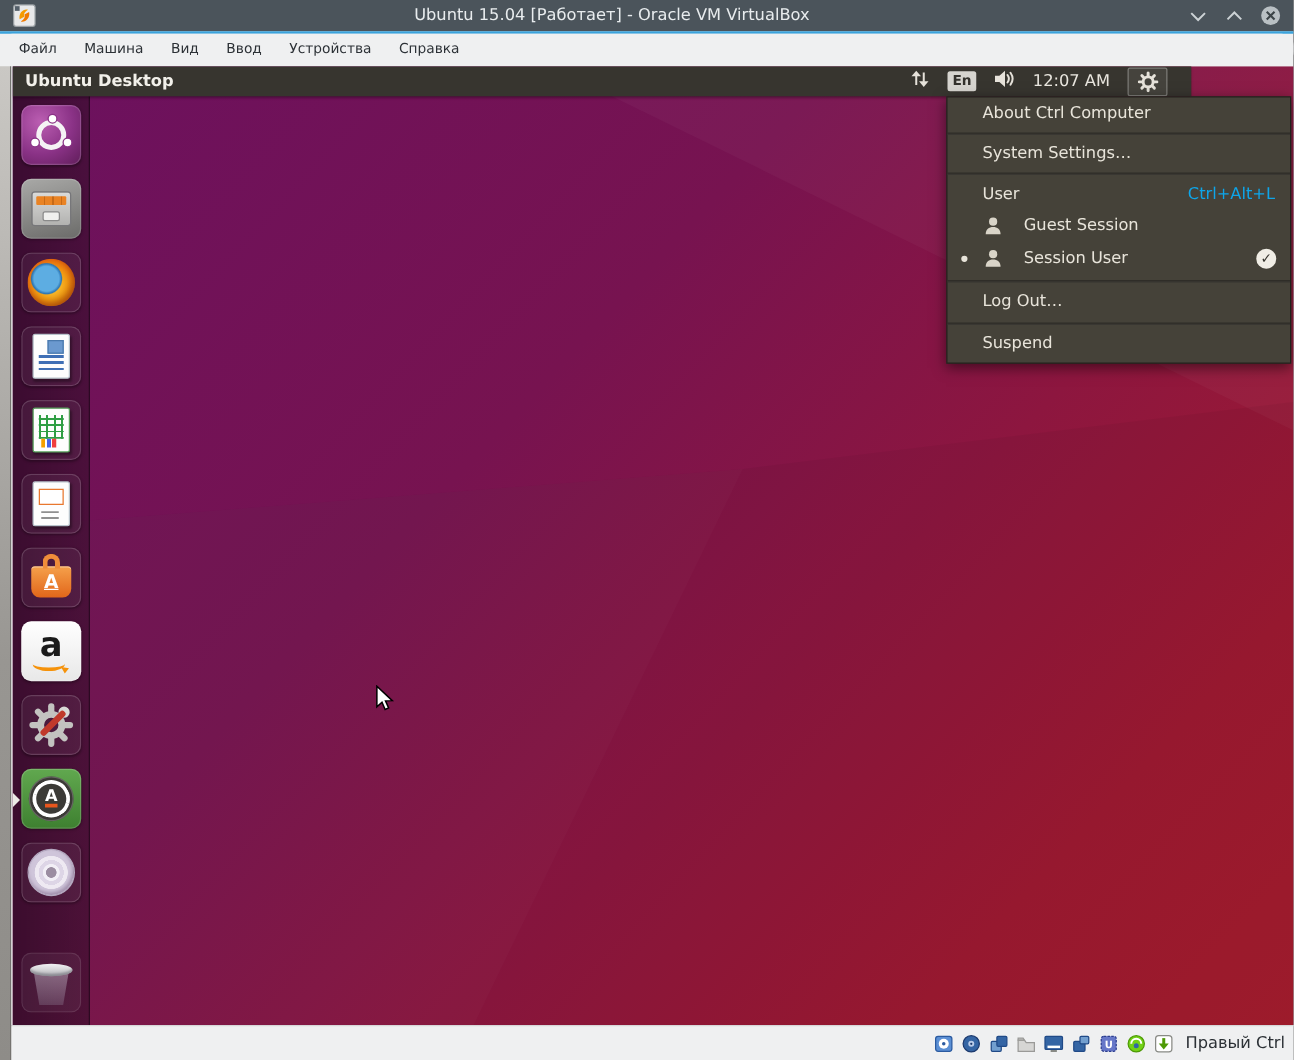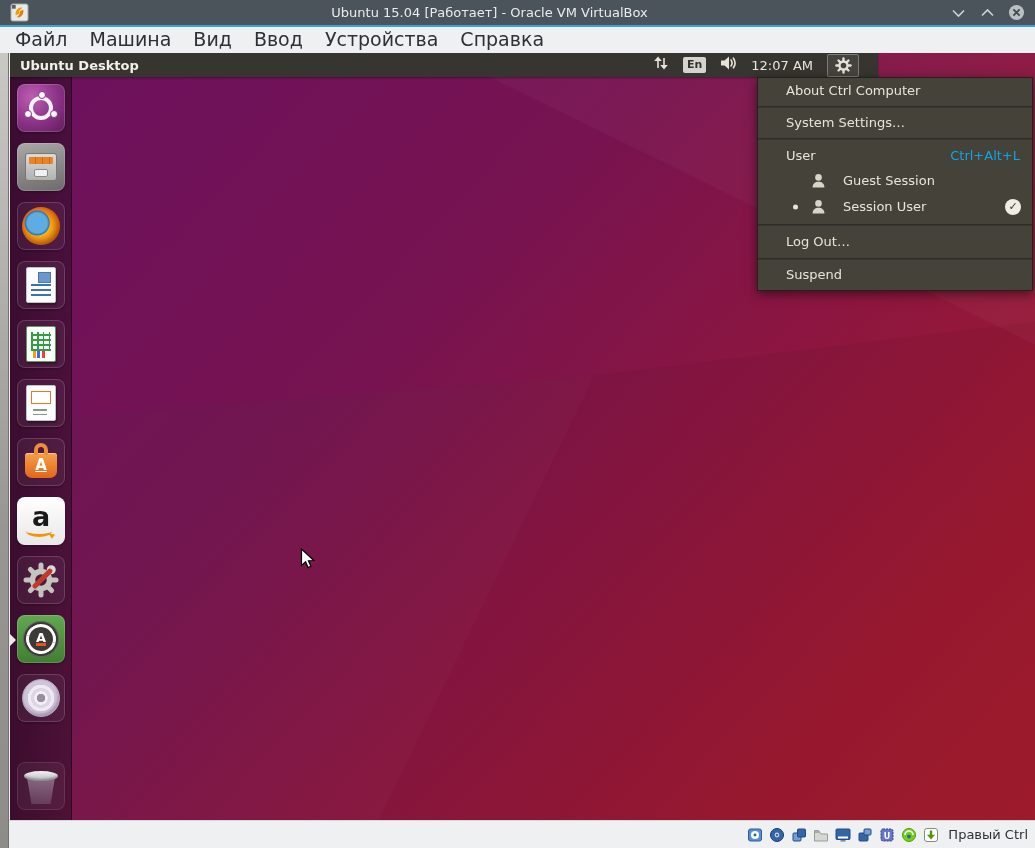--- a/index.html
+++ b/index.html
@@ -8,38 +8,38 @@
 
   
   .titlebar{position:absolute;left:0;top:0;width:1035px;height:25px;background:#4b545b;
     display:flex;align-items:center;color:#e8ecee;font-size:13px;}
   .titlebar .appicon{margin-left:10px;width:19px;height:19px;flex:0 0 auto;}
   .titlebar .title{flex:1;text-align:center;white-space:nowrap;overflow:hidden;}
   .controls{display:flex;align-items:center;gap:12px;padding-right:10px;}
   .ctl{width:17px;height:17px;display:flex;align-items:center;justify-content:center;cursor:default;}
   .accent{position:absolute;left:0;top:25px;width:1035px;height:2px;background:#3ba3dc;}
   .menubar{position:absolute;left:0;top:27px;width:1035px;height:24px;background:#eff0f1;
-    display:flex;align-items:center;font-size:19px;color:#2c3136;padding-left:4px;box-sizing:border-box;border-radius:10px;}
+    display:flex;align-items:center;font-size:11px;color:#2c3136;padding-left:4px;box-sizing:border-box;border-radius:10px;}
   .menubar .mbi{padding:0 11px;line-height:26px;}
   .edge-strip{position:absolute;left:0;top:53px;width:9px;height:795px;z-index:6;
     background:linear-gradient(180deg,#cac8c4,#989692 60%,#8e8c88);border-right:1px solid #74726f;box-sizing:border-box;}
 
   
   .vmscreen{position:absolute;left:10px;top:53px;width:1025px;height:767px;overflow:hidden;}
   .wallpaper{position:absolute;inset:0;
     background:linear-gradient(133deg,#6b115f 0%,#771350 38%,#8d163f 62%,#9d1a32 82%,#a51d2d 100%);}
   .facet-a{position:absolute;inset:0;background:rgba(0,0,0,.045);
     clip-path:polygon(0 48%,57% 42%,100% 35%,100% 100%,0 100%);}
   .facet-b{position:absolute;inset:0;background:rgba(255,255,255,.03);
     clip-path:polygon(42% 0,100% 0,100% 38%);}
   .facet-c{position:absolute;inset:0;background:rgba(255,255,255,.02);
     clip-path:polygon(0 48%,57% 42%,36% 100%,0 100%);}
 
   
-  .unity-panel{position:absolute;left:0;top:0;width:868px;height:24px;background:#37352f;
+  .unity-panel{position:absolute;left:0;top:0;width:943px;height:24px;background:#37352f;
     display:flex;align-items:center;color:#f2f0ea;box-shadow:0 1px 2px rgba(0,0,0,.35);z-index:4;}
   .panel-title{font-weight:bold;font-size:13px;margin-left:10px;flex:0 0 auto;}
   .panel-right{margin-left:auto;display:flex;align-items:center;gap:14px;padding-right:18px;}
   .kbd-badge{background:#d6d4cf;color:#34322d;border-radius:2px;font-size:11px;font-weight:bold;
     padding:1px 4px;line-height:14px;}
   .clock{font-size:13px;color:#e9e6df;}
   .gear-btn{width:30px;height:21px;border:1px solid rgba(255,255,255,.3);background:rgba(255,255,255,.07);
     border-radius:2px;display:flex;align-items:center;justify-content:center;margin-right:1px;}
 
   
@@ -124,21 +124,21 @@
     clip-path:polygon(8% 0,92% 0,78% 100%,22% 100%);
     background:linear-gradient(rgba(238,238,248,.38),rgba(150,140,160,.30));}
   .ic-trash::after{content:"";position:absolute;left:0;right:0;top:-1px;height:10px;border-radius:50%;
     background:linear-gradient(#f2f2f4,#b6b6ba);box-shadow:inset 0 -2px 2px rgba(80,80,90,.45);}
 
   
   .session-menu{position:absolute;left:747px;top:24px;width:276px;background:#454239;
     border:1px solid rgba(0,0,0,.5);box-shadow:0 3px 10px rgba(0,0,0,.5);
     padding:2px 0 4px;box-sizing:border-box;z-index:5;font-size:13px;color:#e8e4da;}
   .mi{position:relative;height:22px;line-height:22px;padding-left:28px;white-space:nowrap;}
-  .mi.icon-row{height:26px;line-height:26px;padding-left:61px;margin-left:24px;}
+  .mi.icon-row{height:26px;line-height:26px;padding-left:61px;}
   .mi .shortcut{position:absolute;right:12px;color:#0ea5e9;}
   .mi .user-ic{position:absolute;left:28px;top:50%;transform:translateY(-50%);}
   .mi .bullet{position:absolute;left:11px;top:50%;transform:translateY(-50%);
     width:5px;height:5px;border-radius:50%;background:#e8e4da;}
   .mi .check{position:absolute;right:11px;top:50%;transform:translateY(-50%);width:16px;height:16px;
     border-radius:50%;background:#f0ede5;color:#36342e;font-size:11px;line-height:16px;text-align:center;font-weight:bold;}
   .sep{height:1px;background:#2f2d28;border-bottom:1px solid rgba(255,255,255,.05);margin:4px 0;}
 
   
   .cursor{position:absolute;left:290px;top:495px;z-index:7;}

